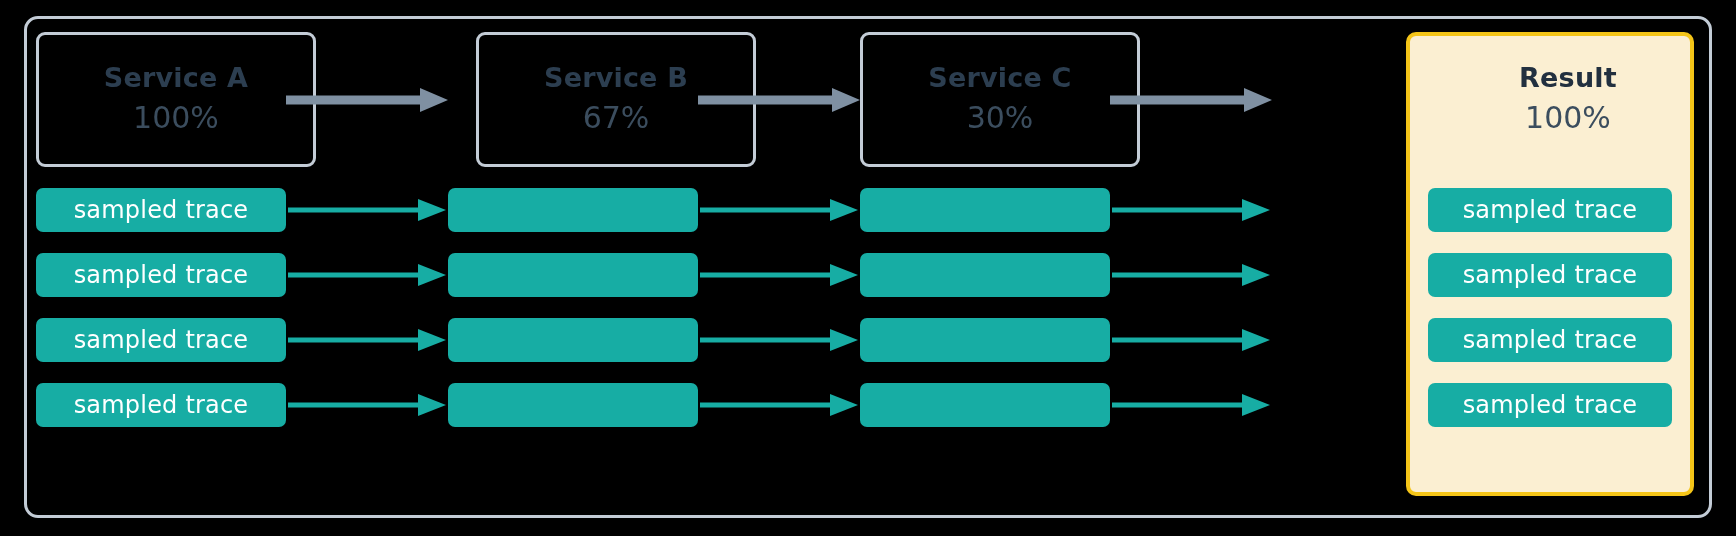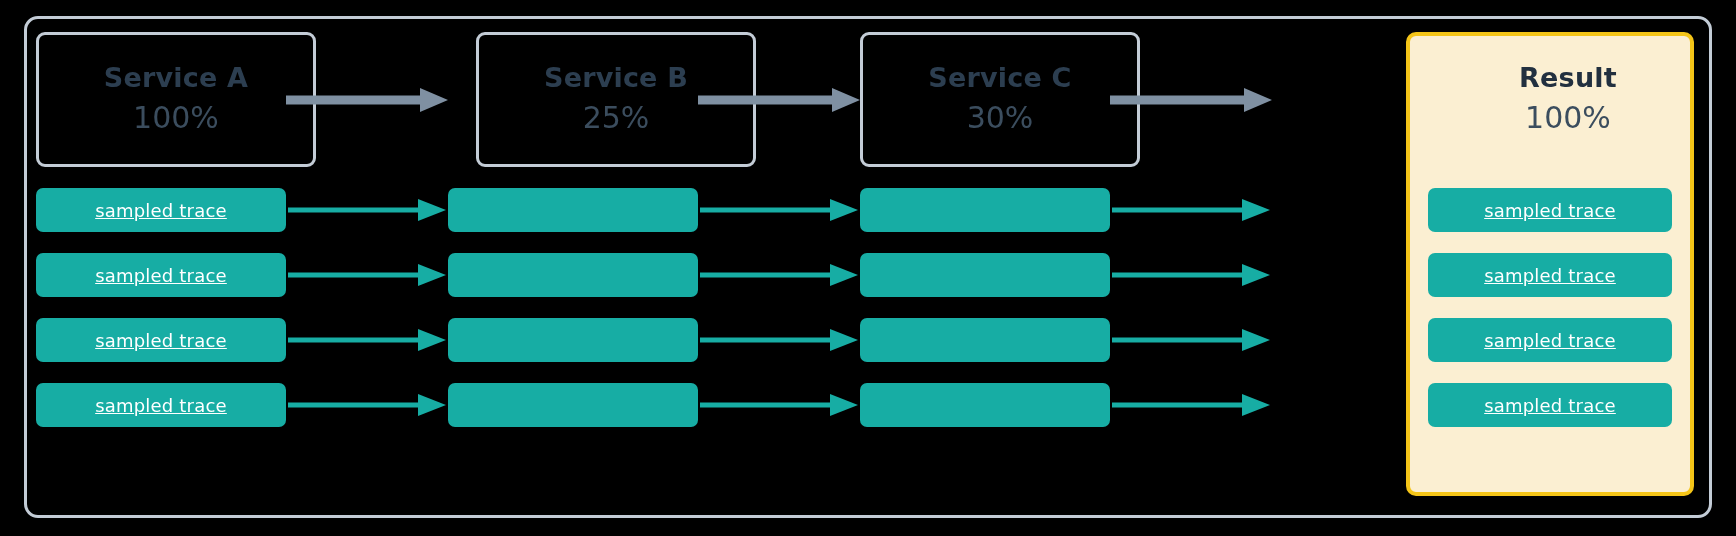--- a/index.html
+++ b/index.html
@@ -89,25 +89,24 @@
     position: absolute;
     height: 44px;
     background: #17ada4;
     border-radius: 7px;
     box-sizing: border-box;
     display: flex;
     align-items: center;
     justify-content: center;
   }
   .trace-bar .bar-label {
-    font-size: 18px;
+    font-size: 24px;
     color: #ffffff;
     letter-spacing: 0.2px;
     white-space: nowrap;
-    text-decoration: underline;
   }
 
   .col-a  { left: 36px;   width: 250px; }
   .col-b  { left: 448px;  width: 250px; }
   .col-c  { left: 860px;  width: 250px; }
   .col-r  { left: 1428px; width: 244px; }
 
   
   .arrow {
     position: absolute;
@@ -128,21 +127,21 @@
 
   <div class="result-panel"></div>
 
   <div class="service-box plain" style="left:36px;">
     <div class="svc-title">Service A</div>
     <div class="svc-pct">100%</div>
   </div>
 
   <div class="service-box plain" style="left:476px;text-decoration:underline;">
     <div class="svc-title">Service B</div>
-    <div class="svc-pct">25%</div>
+    <div class="svc-pct">67%</div>
   </div>
 
   <div class="service-box plain" style="left:860px;">
     <div class="svc-title">Service C</div>
     <div class="svc-pct">30%</div>
   </div>
 
   <div class="service-box result-head" style="left:1424px;">
     <div class="svc-title">Result</div>
     <div class="svc-pct">100%</div>

